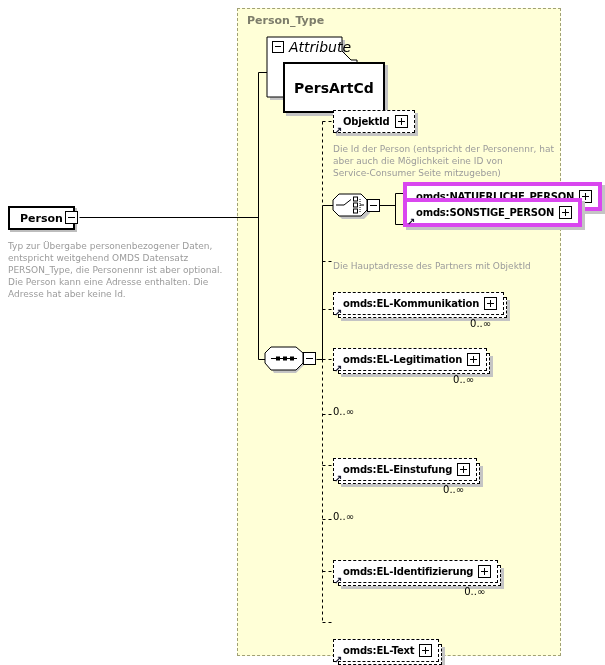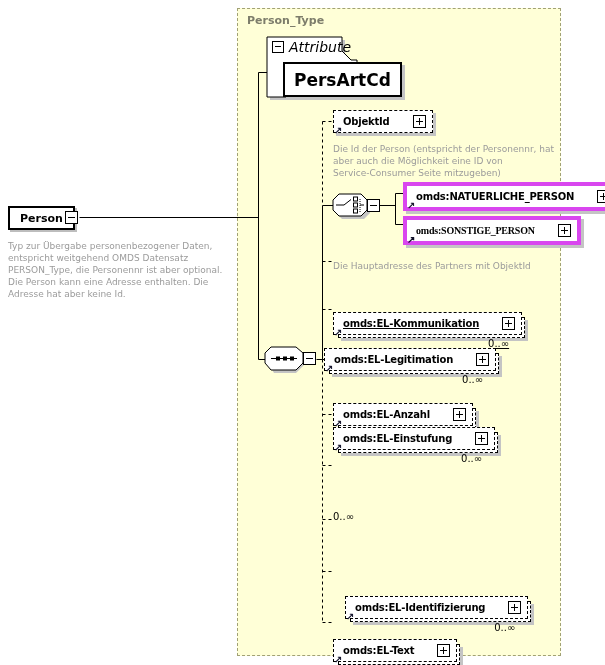--- a/index.html
+++ b/index.html
@@ -18,21 +18,21 @@
   }
   .type-panel-title {
     position:absolute; left:9px; top:5px;
     font-size:11px; font-weight:bold; color:#7D7D6B;
   }
   
   svg.lines { position:absolute; left:0; top:0; z-index:2; }
   
   .row { position:absolute; display:flex; flex-direction:column; align-items:flex-start; z-index:3; }
   .el-box {
-    position:relative; display:inline-flex; align-items:center; gap:23px;
+    position:relative; display:inline-flex; align-items:center; gap:5px;
     background:#fff; padding:3px 6px 3px 9px; height:15px;
     font-size:10px; font-weight:bold; letter-spacing:-0.2px; color:#000;
     white-space:nowrap;
   }
   .el-box.dashed { border:1px dashed #000; }
   .el-box.solid  { border:4px solid #d946ef; }
   .el-box.shadowed { box-shadow:3px 3px 0 #c4c4c4; }
   .el-box.multi::before {
     content:''; position:absolute; z-index:-1;
     left:4px; top:4px; right:-4px; bottom:-4px;
@@ -62,22 +62,22 @@
   
   .attr-header-label {
     position:absolute; left:289px; top:39px; z-index:3;
     font-size:14px; font-style:italic; color:#000;
   }
   .attr-minus { position:absolute; left:272px; top:41px; z-index:3; width:12px; height:12px; }
   .attr-minus::before { top:4px; }
   .pers-box {
     position:absolute; left:283px; top:62px; z-index:3;
     display:inline-flex; align-items:center;
-    background:#fff; border:2px solid #000; padding:8px 9px; height:15px;
-    font-size:17px; font-weight:bold; box-shadow:3px 3px 0 #c4c4c4;text-align:center;
+    background:#fff; border:2px solid #000; padding:16px 9px; height:15px;
+    font-size:14px; font-weight:bold; box-shadow:3px 3px 0 #c4c4c4;text-align:center;
   }
 </style>
 </head>
 <body>
 
 <div id="stage">
 
   <div class="type-panel">
     <div class="type-panel-title">Person_Type</div>
   </div>
@@ -171,73 +171,68 @@
   </div>
 
   <div class="row" style="left:403px; top:182px;">
     <div class="el-box solid shadowed">
       <span class="ref-arrow"></span>
       <span>omds:NATUERLICHE_PERSON</span>
       <span class="icon-sq plus"></span>
     </div>
   </div>
 
-  <div class="row" style="left:403px; top:216px;font-family:Liberation Serif, serif;">
+  <div class="row" style="left:403px; top:198px;">
     <div class="el-box solid shadowed">
       <span class="ref-arrow"></span>
       <span>omds:SONSTIGE_PERSON</span>
       <span class="icon-sq plus"></span>
     </div>
   </div>
 
   <div class="row" style="left:333px; top:250px;">
     <div class="desc">Die Hauptadresse des Partners mit ObjektId</div>
   </div>
 
-  <div class="row" style="left:333px; top:312px;text-decoration:underline;">
+  <div class="row" style="left:333px; top:292px;">
     <div class="el-box dashed multi">
       <span class="ref-arrow"></span>
       <span>omds:EL-Kommunikation</span>
       <span class="icon-sq plus"></span>
     </div>
     <div class="occ">0..∞</div>
   </div>
 
-  <div class="row" style="left:324px; top:348px;">
+  <div class="row" style="left:333px; top:348px;">
     <div class="el-box dashed multi">
       <span class="ref-arrow"></span>
       <span>omds:EL-Legitimation</span>
       <span class="icon-sq plus"></span>
     </div>
     <div class="occ">0..∞</div>
   </div>
 
   <div class="row" style="left:333px; top:403px;">
-    <div class="el-box dashed multi">
-      <span class="ref-arrow"></span>
-      <span>omds:EL-Anzahl</span>
-      <span class="icon-sq plus"></span>
-    </div>
-    <div class="occ">0..∞</div>
-  </div>
-
-  <div class="row" style="left:333px; top:427px;">
+    <div class="occ">0..∞</div>
+  </div>
+
+  <div class="row" style="left:333px; top:458px;">
     <div class="el-box dashed multi">
       <span class="ref-arrow"></span>
       <span>omds:EL-Einstufung</span>
       <span class="icon-sq plus"></span>
     </div>
     <div class="occ">0..∞</div>
   </div>
 
   <div class="row" style="left:333px; top:508px;">
     <div class="occ">0..∞</div>
   </div>
 
-  <div class="row" style="left:345px; top:560px;margin-top:36px;">
+  <div class="row" style="left:333px; top:560px;">
     <div class="el-box dashed multi">
       <span class="ref-arrow"></span>
       <span>omds:EL-Identifizierung</span>
       <span class="icon-sq plus"></span>
     </div>
     <div class="occ">0..∞</div>
   </div>
 
   <div class="row" style="left:333px; top:639px;">
     <div class="el-box dashed multi">

